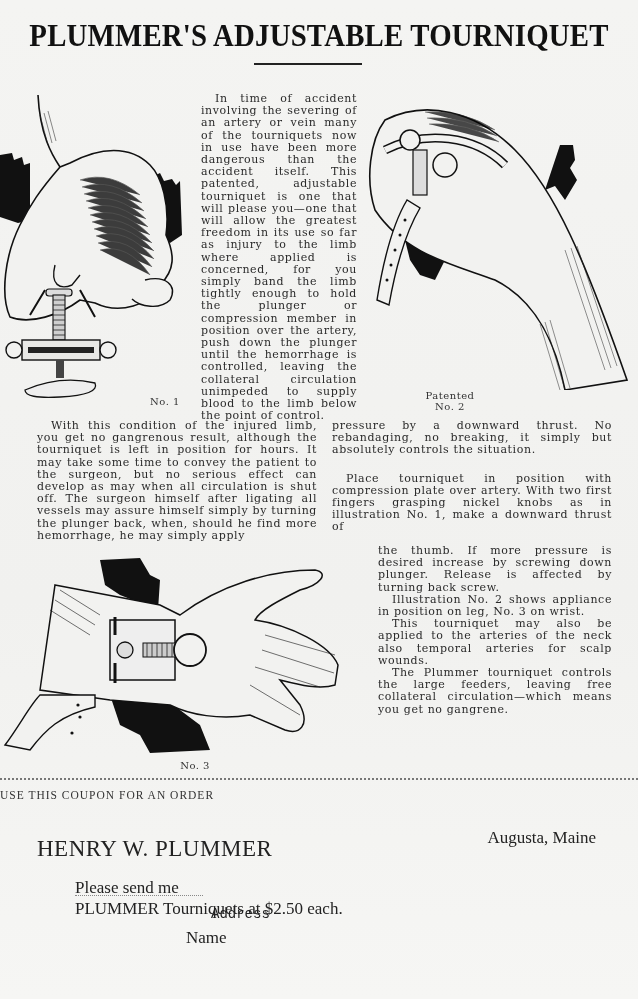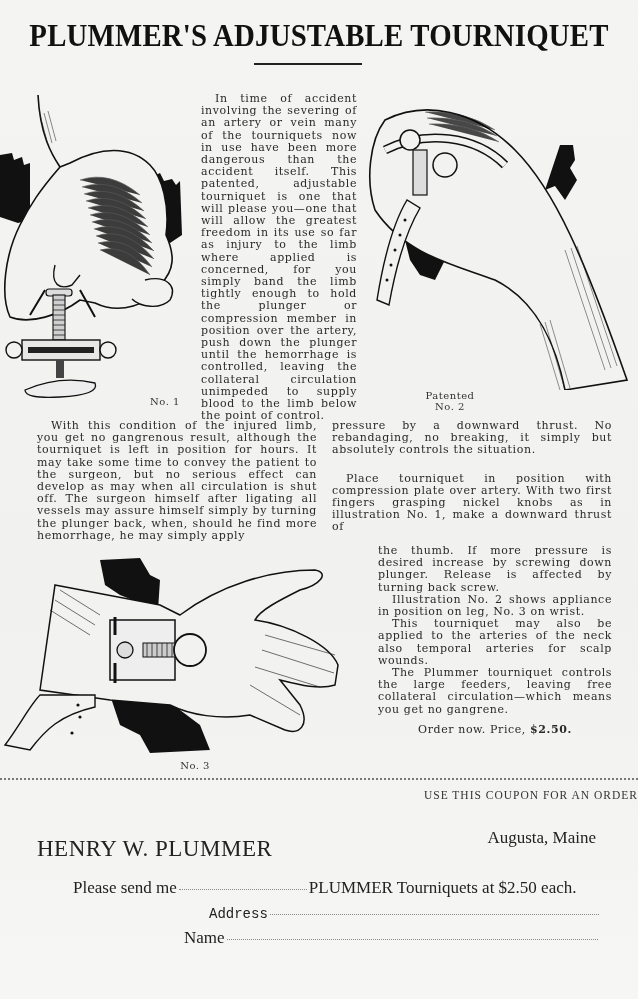--- a/index.html
+++ b/index.html
@@ -31,25 +31,25 @@
   .cap1 { left:140px; top:396px; width:50px; }
   .cap2 { left:415px; top:390px; width:70px; }
   .cap3 { left:160px; top:760px; width:50px;text-align:right; }
 
   .illus { position:absolute; }
   .illus1 { left:0; top:85px; width:195px; height:320px; }
   .illus2 { left:365px; top:90px; width:270px; height:300px; }
   .illus3 { left:0; top:555px; width:340px; height:200px; }
 
   .perf { position:absolute; left:0; top:778px; width:638px; height:0; border-top:2px dotted #777; }
-  .coupon-head { position:absolute; top:789px; left:0; width:638px; text-align:right; font-family:"Liberation Serif", serif; font-size:11.5px; letter-spacing:1px; color:#333; }
+  .coupon-head { position:absolute; top:789px; left:0; width:638px; text-align:left; font-family:"Liberation Serif", serif; font-size:11.5px; letter-spacing:1px; color:#333; }
   .form { position:absolute; font-family:"Liberation Serif", serif; color:#222; }
   .merchant { left:37px; top:836px; font-size:23px; letter-spacing:0.5px;text-align:right; }
   .location { right:42px; top:828px; font-size:17px; }
-  .line-row { display:flex; align-items:baseline; }
+  .line-row { display:flex; align-items:baseline;flex-direction:column; }
   .send { left:73px; top:878px; font-size:17px; width:530px; }
   .name-row { left:184px; top:928px; font-size:17px; width:416px; }
   .addr-row { left:209px; top:906px; font-size:14px; width:392px;font-family:Liberation Mono, monospace; }
   .dots { flex:1; border-bottom:1px dotted #888; height:0; margin:0 2px; transform:translateY(-3px); }
   .dots-fixed { width:128px; flex:none; }
 </style>
 </head>
 <body>
 
 <div class="page">
@@ -185,24 +185,20 @@
     <div class="gap"></div>
     <p>Place tourniquet in position with compression plate over artery. With two first fingers grasping nickel knobs as in illustration No. 1, make a downward thrust of</p>
   </div>
 
   <div class="txt col-right-bottom">
     <p style="text-indent:0">the thumb. If more pressure is desired increase by screwing down plunger. Release is affected by turning back screw.</p>
     <p>Illustration No. 2 shows appliance in position on leg, No. 3 on wrist.</p>
     <p>This tourniquet may also be applied to the arteries of the neck also temporal arteries for scalp wounds.</p>
     <p>The Plummer tourniquet controls the large feeders, leaving free collateral circulation—which means you get no gangrene.</p>
     <div class="gap"></div>
-    <p class="center">
-      <span>Order now. Price,</span>
-      <span class="price">$2.50.</span>
-    </p>
   </div>
 
   <div class="perf"></div>
   <div class="coupon-head">USE THIS COUPON FOR AN ORDER</div>
 
   <div class="form merchant">HENRY W. PLUMMER</div>
   <div class="form location">Augusta, Maine</div>
 
   <div class="form line-row send">
     <span>Please send me</span>

